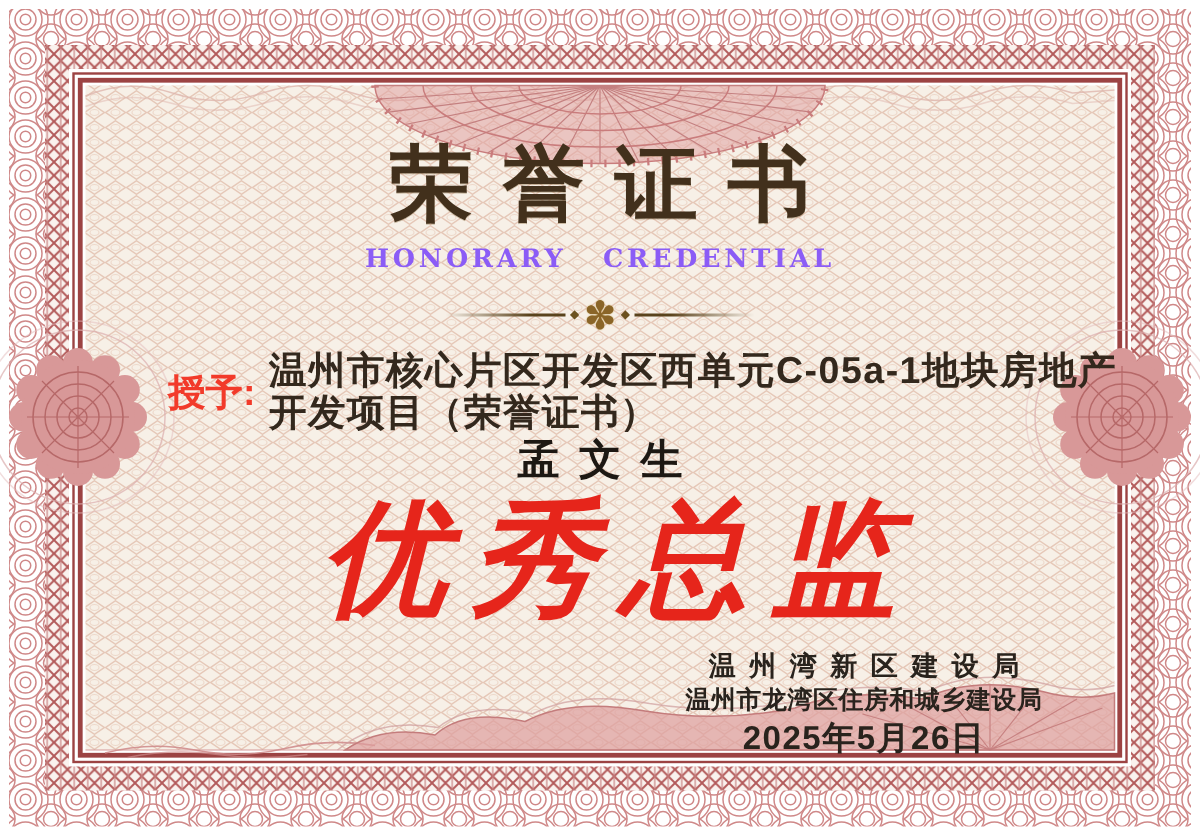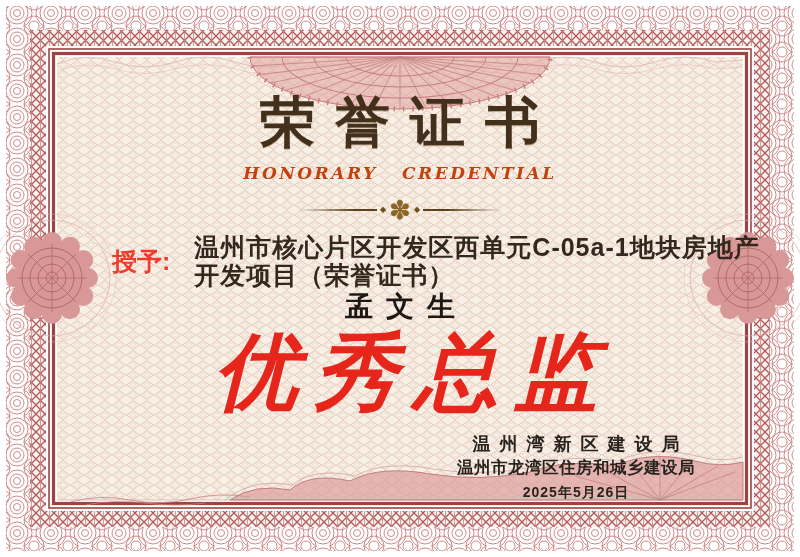--- a/index.html
+++ b/index.html
@@ -11,52 +11,52 @@
 
   .title {
     position:absolute; top:86px; left:0; right:0; text-align:center;
     font-family:"DejaVu Serif","Liberation Serif",serif; font-weight:bold;
     font-size:55px; letter-spacing:20px; padding-left:20px; color:#42301c;
     text-shadow:0 1px 0 rgba(120,90,40,0.35);
   }
   .subtitle {
     position:absolute; top:163px; left:0; right:0; text-align:center;
     font-family:"DejaVu Serif","Liberation Serif",serif; font-weight:bold;
-    font-size:17px; letter-spacing:2.5px; word-spacing:16px; color:#c2410c;font-style:italic;
+    font-size:17px; letter-spacing:2.5px; word-spacing:16px; color:#8b5cf6;
   }
   .divider {
     position:absolute; top:197px; left:0; right:0;
     display:flex; align-items:center; justify-content:center; gap:3px;
   }
   .dline { width:80px; height:2px; }
   .dline.l { background:linear-gradient(to right, rgba(90,67,28,0), #5a431c 70%); }
   .dline.r { background:linear-gradient(to left, rgba(90,67,28,0), #5a431c 70%); }
   .ddiamond { font-size:8px; color:#6d511f; line-height:1; }
   .dflower  { font-size:26px; color:#8a6528; line-height:1; text-shadow:0 0 1px #b08c3c; }
 
   .awardrow { position:absolute; top:233px; left:112px; display:flex; align-items:center; }
-  .award-label { color:#f23a2a; font-weight:bold; font-size:25px; margin-right:24px; white-space:nowrap; }
+  .award-label { color:#f23a2a; font-weight:bold; font-size:25px; margin-right:9px; white-space:nowrap; }
   .project { font-weight:bold; font-size:25px; line-height:28px; color:#33281d; letter-spacing:1px; }
 
   .name {
     position:absolute; top:288px; left:0; right:0; text-align:center;
     font-size:28px; font-weight:bold; letter-spacing:13px; padding-left:13px; color:#1d1813;
   }
   .callig {
     position:absolute; top:328px; left:0; right:0; text-align:center;
     font-family:"DejaVu Serif","Liberation Serif",serif; font-style:italic; font-weight:bold;
     font-size:84px; letter-spacing:16px; padding-left:28px; color:#e6251b; line-height:1.05;
   }
   .issuer {
     position:absolute; top:432px; left:426px; width:300px; text-align:center;
     color:#29231d; font-weight:bold;
   }
   .iss1 { font-size:18px; letter-spacing:9px; padding-left:9px; line-height:24px; }
   .iss2 { font-size:16.5px; letter-spacing:0.5px; line-height:23px; }
-  .date { font-size:14px; letter-spacing:1px; line-height:26px; }
+  .date { font-size:22px; letter-spacing:1px; line-height:26px; }
 </style>
 </head>
 <body>
 
 <div class="cert">
 
   <svg class="bg-svg" viewBox="0 0 800 557" xmlns="http://www.w3.org/2000/svg">
     <defs>
       <pattern id="p-scallop" width="34" height="26" patternUnits="userSpaceOnUse">
         <g fill="none" stroke="#cf8888" stroke-width="1">

